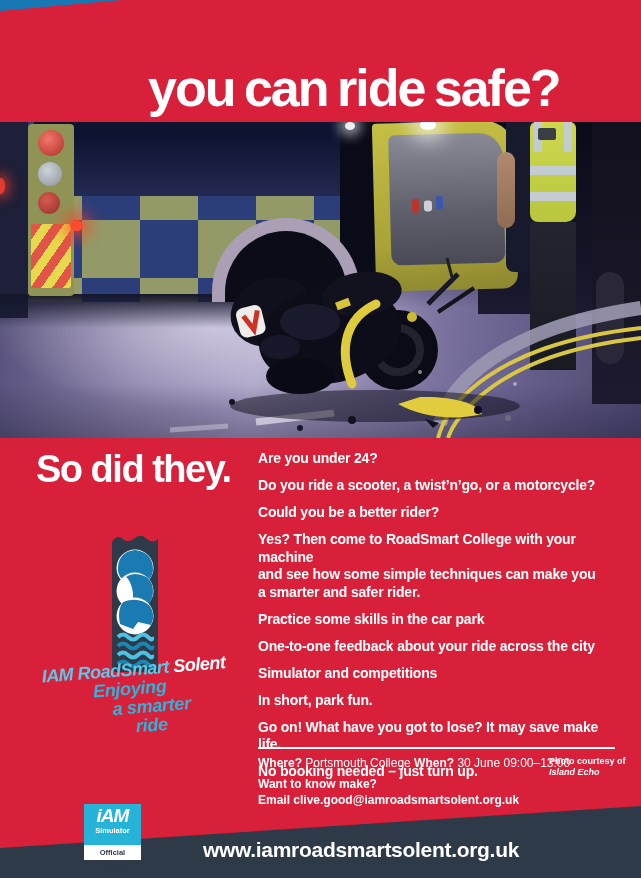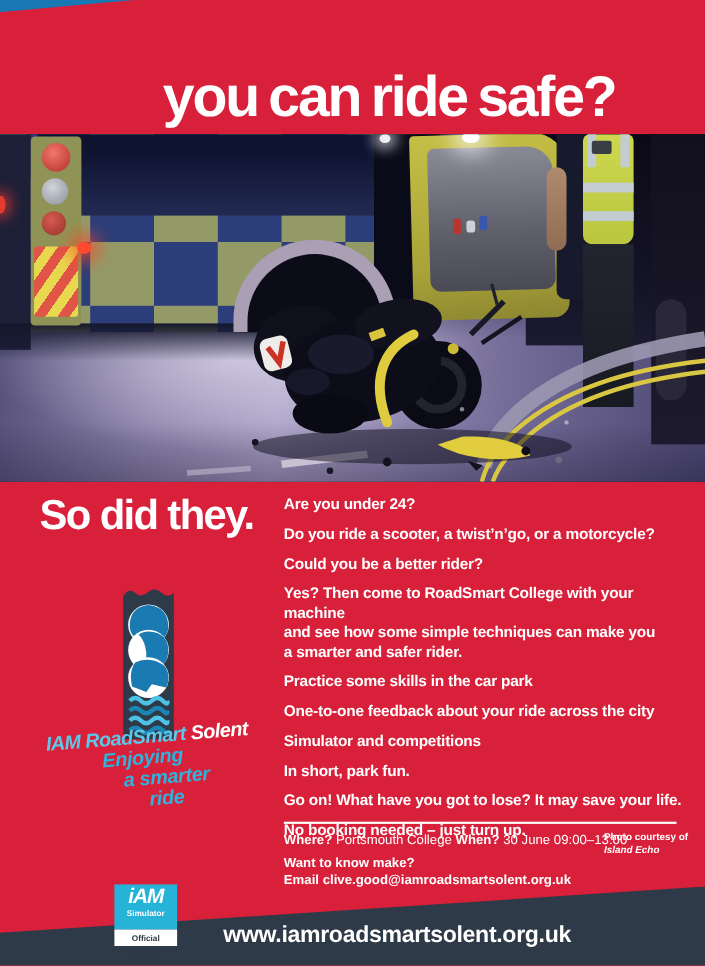--- a/index.html
+++ b/index.html
@@ -98,21 +98,21 @@
   .val{font-weight:normal;}
   .credit{position:absolute;left:549px;top:756px;color:#fff;font-size:9px;font-weight:bold;line-height:11px;}
   .credit i{font-weight:bold;}
   .more{position:absolute;left:258px;top:776px;color:#fff;font-size:12px;line-height:16px;}
   .more .email{font-weight:bold;cursor:pointer;}
   
   .footer{position:absolute;left:0;top:796px;width:641px;height:82px;z-index:6;
     background:#2e3a47;clip-path:polygon(0 52px,641px 10px,641px 82px,0 82px);}
   .website{position:absolute;left:0;top:42px;width:606px;text-align:center;color:#fff;
     font-size:21px;font-weight:bold;letter-spacing:-0.3px;padding-left:116px;box-sizing:border-box;}
-  .badge{position:absolute;left:104px;top:804px;width:57px;z-index:7;}
+  .badge{position:absolute;left:84px;top:804px;width:57px;z-index:7;}
   .badge-cyan{height:41px;background:#25b3d7;color:#fff;text-align:center;overflow:hidden;}
   .badge-iam{display:block;font-size:19px;font-weight:bold;font-style:italic;line-height:20px;margin-top:2px;letter-spacing:-1px;}
   .badge-brand{display:block;font-size:7.5px;font-weight:bold;line-height:9px;}
   .badge-white{height:15px;background:#fff;color:#2e3a47;font-size:7.5px;font-weight:bold;
     text-align:center;line-height:15px;}
 </style>
 </head>
 <body>
 
 <div class="poster">
@@ -214,21 +214,21 @@
     <p class="para">Are you under 24?</p>
     <p class="para">Do you ride a scooter, a twist’n’go, or a motorcycle?</p>
     <p class="para">Could you be a better rider?</p>
     <p class="para">Yes? Then come to RoadSmart College with your machine
  and see how some simple techniques can make you
 a smarter and safer rider.</p>
     <p class="para">Practice some skills in the car park</p>
     <p class="para">One-to-one feedback about your ride across the city</p>
     <p class="para">Simulator and competitions</p>
     <p class="para">In short, park fun.</p>
-    <p class="para">Go on! What have you got to lose? It may save your life.</p>
+    <p class="para">Go on! What have you got to lose? It may save make life.</p>
     <p class="para">No booking needed – just turn up.</p>
   </div>
 
   <svg class="logo-svg" width="60" height="148" viewBox="0 0 60 148">
     <defs>
       <clipPath id="cc1">
           <circle cx="30" cy="38" r="18.5"></circle>
         </clipPath>
       <clipPath id="cc2">
           <circle cx="30" cy="61" r="18.5"></circle>

